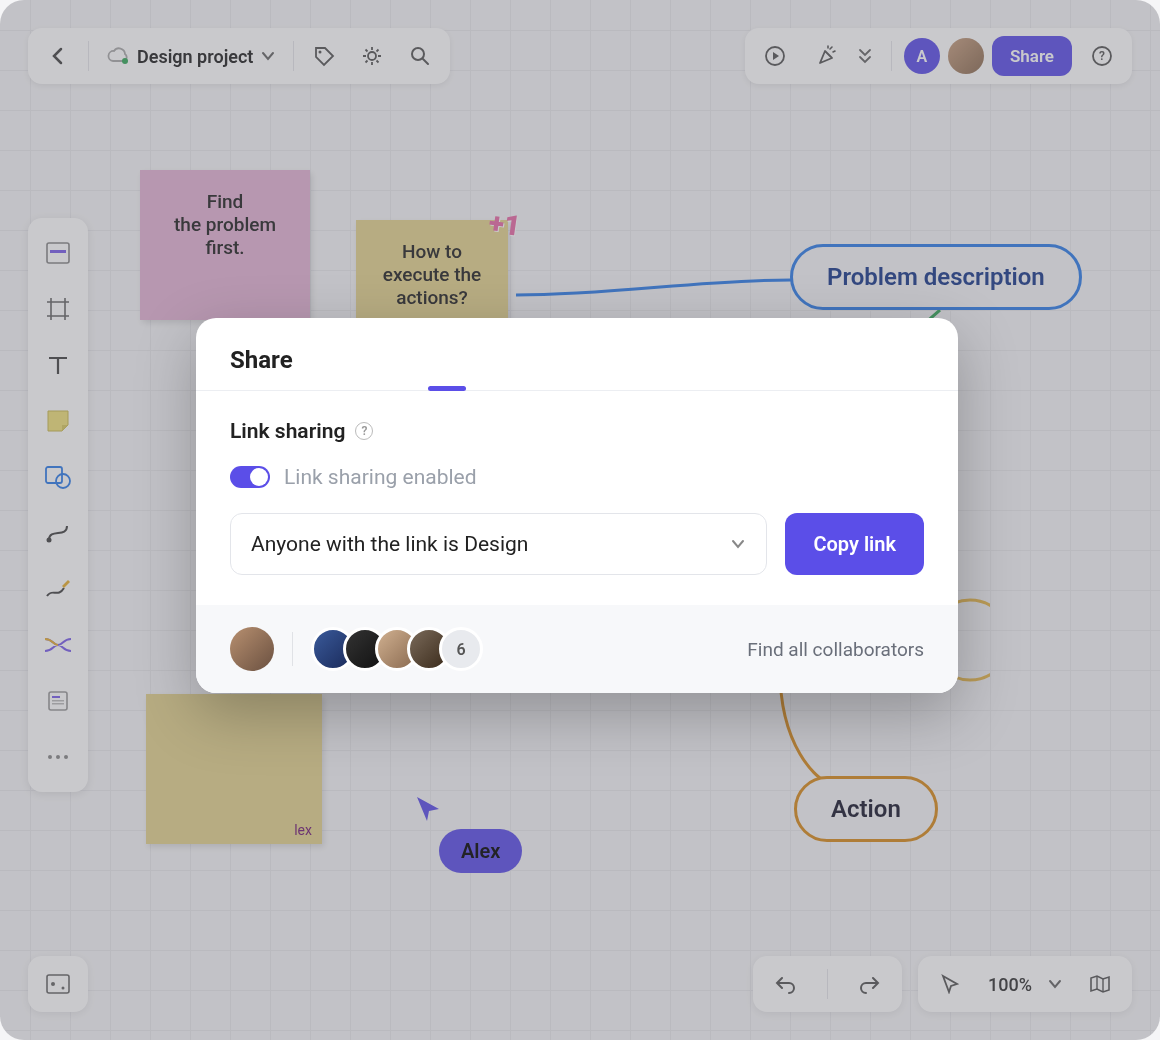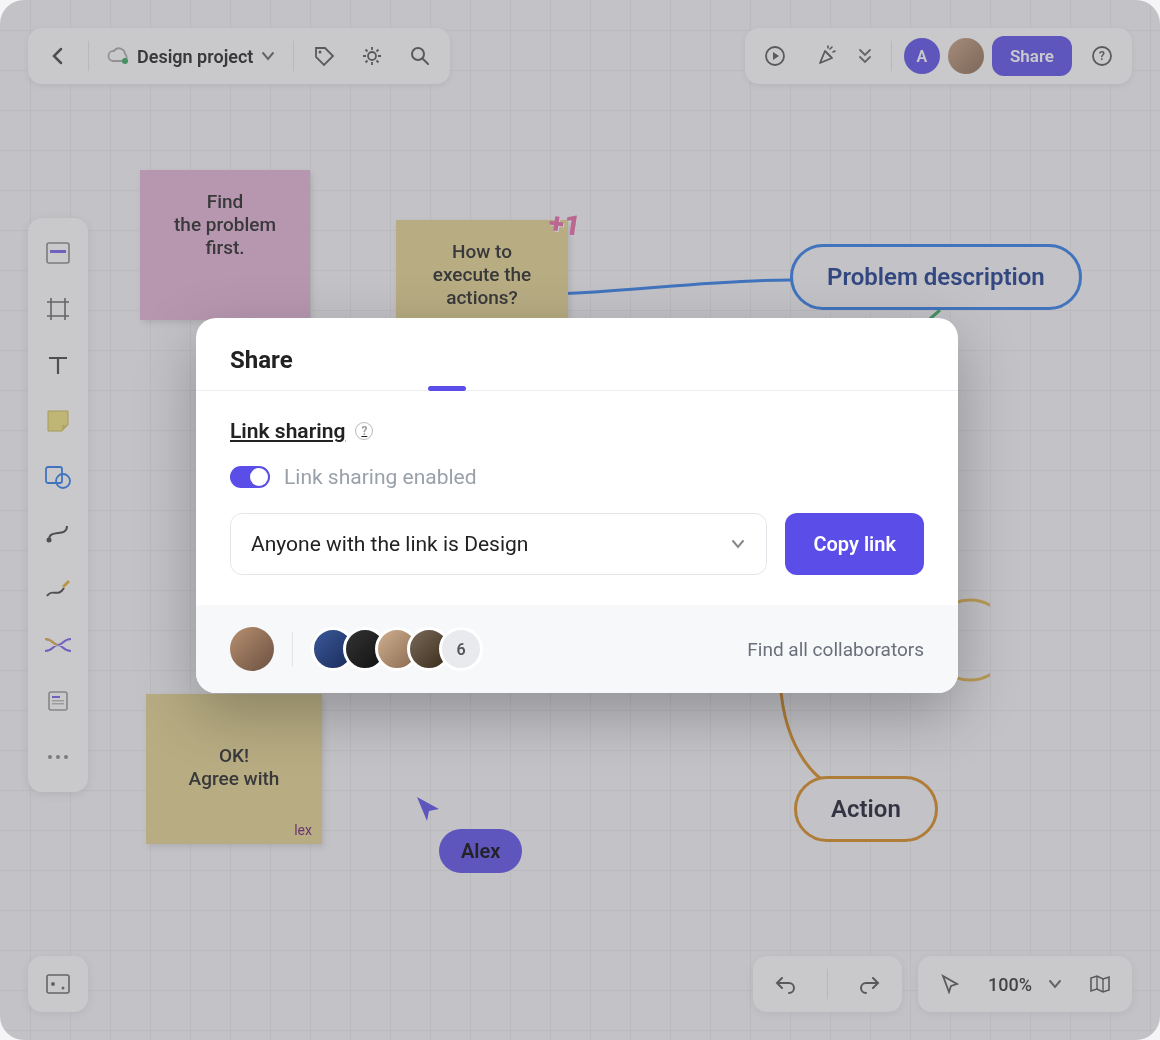--- a/index.html
+++ b/index.html
@@ -96,21 +96,21 @@
   .modal {
     position:absolute; left:196px; top:318px;
     width:762px; background:#fff; border-radius:20px;
     box-shadow:0 20px 60px rgba(0,0,0,0.25);
     z-index:100; overflow:hidden;
   }
   .modal-header { padding:28px 34px 16px; font-size:24px; font-weight:700; color:#222; position:relative;}
   .modal-tab-underline { position:absolute; left:232px; bottom:-1px; width:38px; height:5px; background:#5b4ee8; border-radius:3px;}
   .modal-divider { height:1px; background:#eceef2; }
   .modal-body { padding:28px 34px 30px; }
-  .section-title { font-size:21px; font-weight:600; color:#222; display:flex; align-items:center; gap:10px;text-decoration:underline; }
+  .section-title { font-size:21px; font-weight:600; color:#222; display:flex; align-items:center; gap:10px; }
   .help-q { width:18px; height:18px; border:1.5px solid #bbb; border-radius:50%; display:flex; align-items:center; justify-content:center; font-size:12px; color:#999;}
   .toggle-row { display:flex; align-items:center; gap:14px; margin-top:22px; }
   .toggle { width:40px; height:22px; background:#5b4ee8; border-radius:12px; position:relative; cursor:pointer;}
   .toggle .knob { position:absolute; right:2px; top:2px; width:18px; height:18px; background:#fff; border-radius:50%; }
   .toggle-label { font-size:21px; color:#9aa0aa; }
   .access-row { display:flex; gap:18px; margin-top:24px; }
   .access-select { flex:1; border:1.5px solid #e3e5ea; border-radius:12px; height:62px; display:flex; align-items:center; padding:0 20px; font-size:21px; color:#222; cursor:pointer; justify-content:space-between;}
   .copy-btn { background:#5b4ee8; color:#fff; font-size:20px; font-weight:600; padding:0 28px; border-radius:12px; height:62px; display:flex; align-items:center; cursor:pointer;}
   .modal-footer { background:#f7f8fa; padding:22px 34px; display:flex; align-items:center; justify-content:space-between;}
   .collab-stack { display:flex; align-items:center; }
@@ -126,29 +126,27 @@
 </head>
 <body>
 
 <div class="grid-bg"></div>
 
 <div class="sticky sticky-pink" style="left:140px; top:170px; width:170px; height:150px;">
   <span style="white-space:pre-line; display:block;">Find
 the problem
 first.</span>
 </div>
-<div class="sticky sticky-yellow" style="left:356px; top:220px; width:172px; height:150px;margin-left:40px;">
+<div class="sticky sticky-yellow" style="left:356px; top:220px; width:152px; height:150px;">
   <span style="white-space:pre-line; display:block;">How to
 execute the
 actions?</span>
   <span class="plusone">+1</span>
 </div>
 <div class="sticky sticky-yellow" style="left:146px; top:694px; width:176px; height:150px; text-align:center;">
-  <span style="white-space:pre-line; display:block; margin-top:30px;">OK!
-Agree with</span>
   <span class="sticky-author">lex</span>
 </div>
 
 <div class="bubble bubble-blue" style="left:790px; top:244px;">
   <span>Problem description</span>
 </div>
 <div class="bubble bubble-orange" style="left:794px; top:776px;">
   <span>Action</span>
 </div>
 

